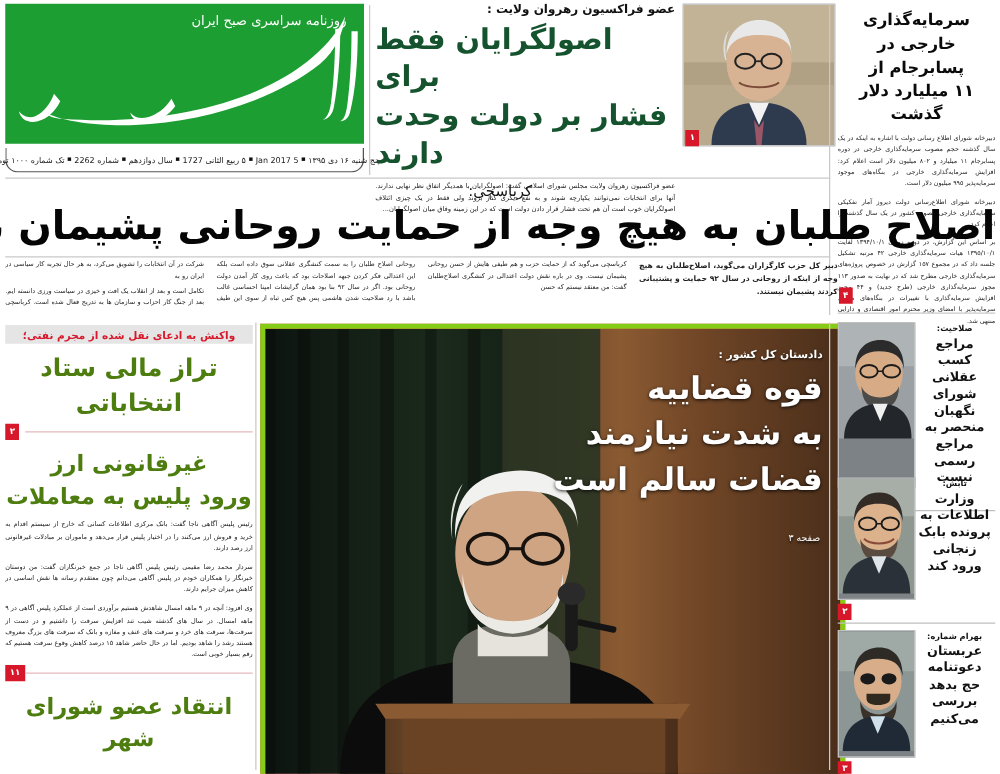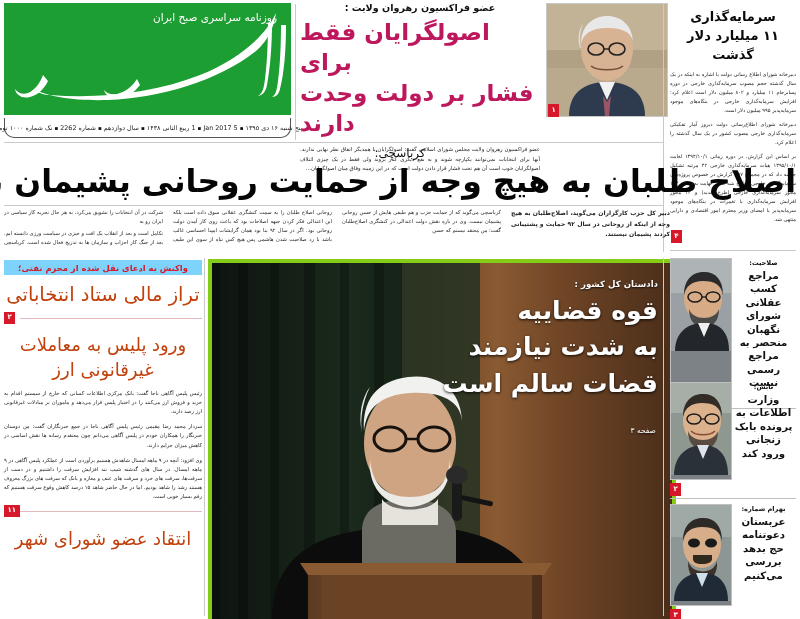--- a/index.html
+++ b/index.html
@@ -29,25 +29,25 @@
     box-sizing:border-box;
     display:flex;align-items:center;justify-content:center;
     font-size:6.4px;color:#1a1a1a;direction:rtl;white-space:nowrap;
     background:#fff;
   }
   .dateline .sep{color:#111;margin:0 2px;font-size:5.6px;}
 
   
   .top-center{position:absolute;left:300px;top:2px;width:240px;}
   .kicker-plain{
-    text-align:center;font-size:9.6px;color:#111;direction:rtl;
+    text-align:right;font-size:9.6px;color:#111;direction:rtl;
     margin:0 0 4px 0;font-weight:600;
   }
   .hl-top{
-    direction:rtl;text-align:left;color:#be185d;
+    direction:rtl;text-align:left;color:#14532d;
     font-size:23px;line-height:1.32;font-weight:700;
     letter-spacing:-.3px;margin:0;
   }
   .body-just{
     direction:rtl;text-align:justify;font-size:5.4px;line-height:1.72;
     color:#222;margin-top:7px;
   }
 
   .top-photo{
     position:absolute;left:546px;top:3px;width:120px;height:112px;
@@ -85,26 +85,26 @@
     position:absolute;left:4px;top:208px;width:666px;height:48px;
     direction:rtl;column-count:4;column-gap:10px;
     font-size:5.2px;line-height:1.74;text-align:justify;color:#1f1f1f;
     overflow:hidden;
   }
   .lede b{font-size:6.1px;}
 
   
   .col-left{position:absolute;left:4px;top:260px;width:198px;}
   .kicker-red{
-    background:#7dd3fc;color:#d7182a;direction:rtl;text-align:center;
+    background:#e5e5e5;color:#d7182a;direction:rtl;text-align:center;
     font-size:8.4px;font-weight:700;padding:2.5px 3px;margin-bottom:6px;
   }
   .hl-left{
-    direction:rtl;text-align:center;font-weight:400;
-    font-size:19.5px;line-height:1.42;color:#c2410c;
+    direction:rtl;text-align:center;font-weight:700;
+    font-size:19.5px;line-height:1.42;color:#4d7c0f;
     letter-spacing:-.4px;margin:0;
   }
   .hl-left.sm{font-size:18px;}
   .numrow{position:relative;height:11px;margin-top:3px;}
   .numrow .pagenum{position:absolute;right:auto;left:0;top:0;}
   .numrow .line{position:absolute;left:16px;right:0;top:6px;border-top:1.4px solid #e4b9bd;}
   .left-body{
     direction:rtl;text-align:justify;font-size:5.2px;line-height:1.76;
     color:#222;margin-top:6px;
   }
@@ -157,21 +157,21 @@
       <path d="M44,74 C40,82 34,88 26,90 C18,92 12,88 11,82 C14,86 19,88 24,86 C31,83 36,76 39,68 Z" fill="#ffffff"></path>
       <path d="M136,78 C130,86 122,91 113,91 C106,91 101,88 100,83 C103,87 108,88 113,87 C121,85 128,80 133,72 Z" fill="#ffffff"></path>
     </svg>
   </div>
 
   <div class="dateline">
     <span>پنج شنبه ۱۶ دی ۱۳۹۵</span>
     <span class="sep">▪</span>
     <span>5 Jan 2017</span>
     <span class="sep">▪</span>
-    <span>1 ربیع الثانی ۱۴۳۸</span>
+    <span>۵ ربیع الثانی 1727</span>
     <span class="sep">▪</span>
     <span>سال دوازدهم</span>
     <span class="sep">▪</span>
     <span>شماره 2262</span>
     <span class="sep">▪</span>
     <span>تک شماره ۱۰۰۰ تومان</span>
   </div>
 
   <div class="top-center">
     <div class="kicker-plain">عضو فراکسیون رهروان ولایت :</div>
@@ -197,20 +197,21 @@
       <path d="M22,112 C22,90 36,78 60,78 C84,78 98,90 98,112 Z" fill="#2e3b4e"></path>
       <path d="M52,78 L60,96 L68,78 Z" fill="#f2f2f2"></path>
       <path d="M56,92 L60,98 L64,92 L62,112 L58,112 Z" fill="#9a5566"></path>
     </svg>
   </div>
   <div class="pagenum" style="left:548px;top:104px;">۱</div>
 
   <div class="col-right">
     <div class="hl-right">
       <div>سرمایه‌گذاری</div>
+      <div>خارجی در پسابرجام از</div>
       <div>۱۱ میلیارد دلار گذشت</div>
     </div>
     <div class="right-body">دبیرخانه شورای اطلاع رسانی دولت با اشاره به اینکه در یک سال گذشته حجم مصوب سرمایه‌گذاری خارجی در دوره پسابرجام ۱۱ میلیارد و ۸۰۲ میلیون دلار است اعلام کرد: افزایش سرمایه‌گذاری خارجی در بنگاه‌های موجود سرمایه‌پذیر ۹۹۵ میلیون دلار است.</div>
     <div class="right-body">دبیرخانه شورای اطلاع‌رسانی دولت دیروز آمار تفکیکی سرمایه‌گذاری خارجی مصوب کشور در یک سال گذشته را اعلام کرد.</div>
     <div class="right-body">بر اساس این گزارش، در دوره زمانی ۱۳۹۴/۱۰/۱ لغایت ۱۳۹۵/۱۰/۱ هیات سرمایه‌گذاری خارجی ۴۲ مرتبه تشکیل جلسه داد که در مجموع ۱۵۷ گزارش در خصوص پروژه‌های سرمایه‌گذاری خارجی مطرح شد که در نهایت به صدور ۱۱۳ مجوز سرمایه‌گذاری خارجی (طرح جدید) و ۴۴ مجوز افزایش سرمایه‌گذاری با تغییرات در بنگاه‌های موجود سرمایه‌پذیر با امضای وزیر محترم امور اقتصادی و دارایی منتهی شد.</div>
   </div>
   <div class="pagenum" style="right:118px;top:230px;">۴</div>
 
   <div class="vline" style="right:136px;top:4px;height:248px;"></div>
   <div class="vline" style="left:295px;top:4px;height:136px;"></div>
@@ -239,22 +240,22 @@
         <div>تراز مالی ستاد انتخاباتی</div>
       </div>
       <div class="numrow">
         <div class="pagenum">۲</div>
         <div class="line"></div>
       </div>
     </div>
 
     <div style="margin-top:9px;">
       <div class="hl-left sm">
+        <div>غیرقانونی ارز</div>
         <div>ورود پلیس به معاملات</div>
-        <div>غیرقانونی ارز</div>
       </div>
       <div class="left-body">رئیس پلیس آگاهی ناجا گفت: بانک مرکزی اطلاعات کسانی که خارج از سیستم اقدام به خرید و فروش ارز می‌کنند را در اختیار پلیس قرار می‌دهد و ماموران بر مبادلات غیرقانونی ارز رصد دارند.</div>
       <div class="left-body">سردار محمد رضا مقیمی رئیس پلیس آگاهی ناجا در جمع خبرنگاران گفت: من دوستان خبرنگار را همکاران خودم در پلیس آگاهی می‌دانم چون معتقدم رسانه ها نقش اساسی در کاهش میزان جرایم دارند.</div>
       <div class="left-body">وی افزود: آنچه در ۹ ماهه امسال شاهدش هستیم برآوردی است از عملکرد پلیس آگاهی در ۹ ماهه امسال. در سال های گذشته شیب تند افزایش سرقت را داشتیم و در دست از سرقت‌ها، سرقت های خرد و سرقت های عنف و مغازه و بانک که سرقت های بزرگ معروف هستند رشد را شاهد بودیم. اما در حال حاضر شاهد ۱۵ درصد کاهش وقوع سرقت هستیم که رقم بسیار خوبی است.</div>
       <div class="numrow">
         <div class="pagenum">۱۱</div>
         <div class="line"></div>
       </div>
     </div>
 

